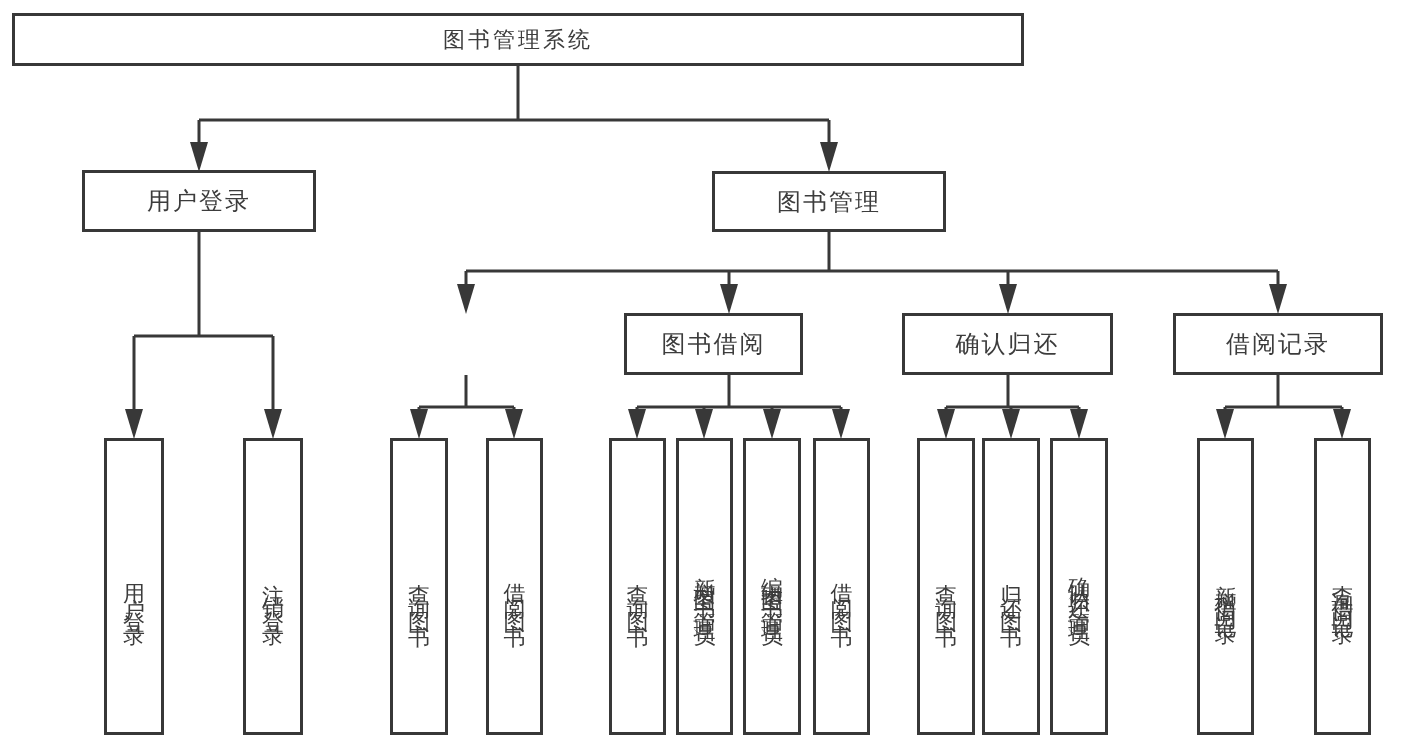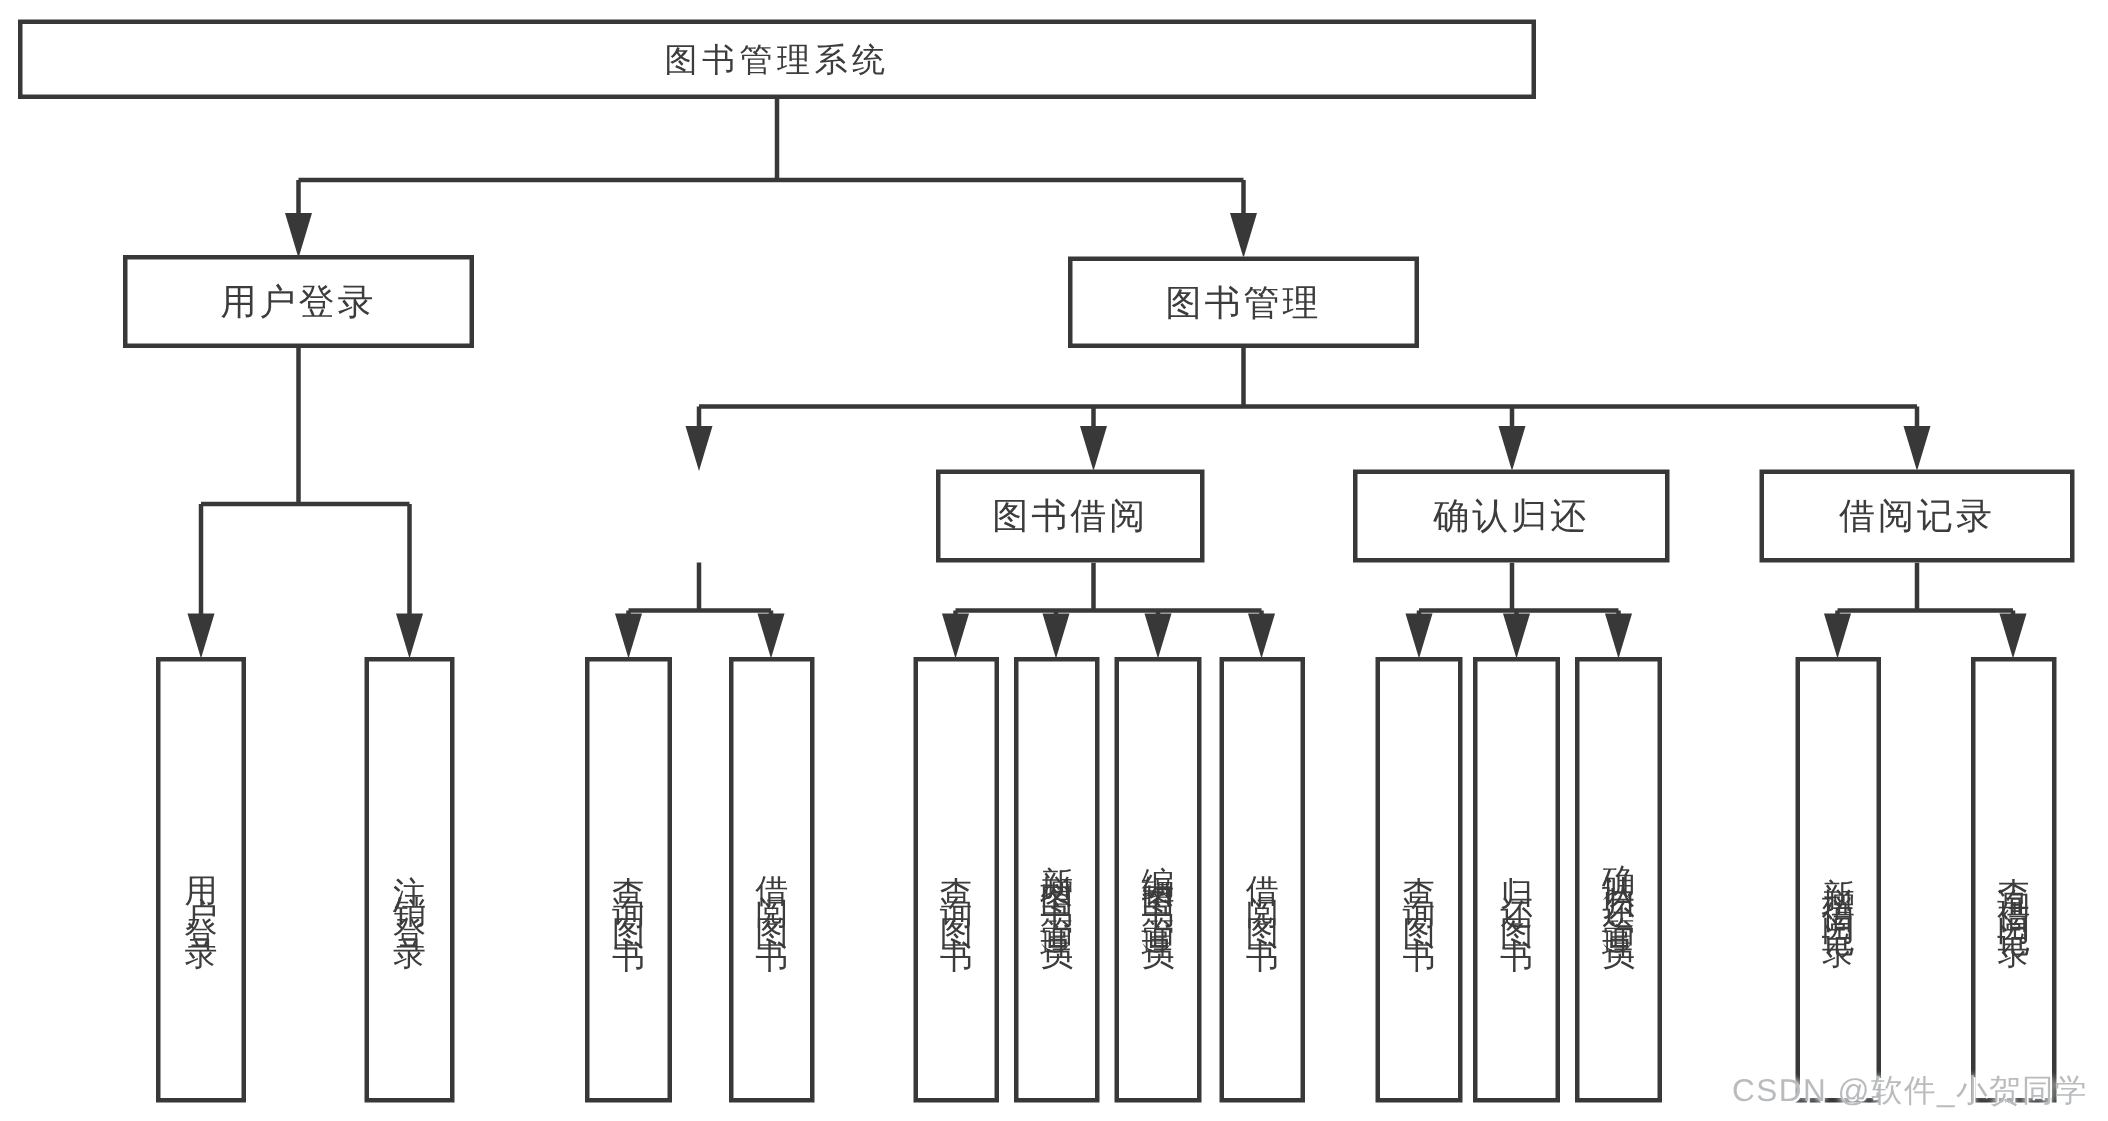--- a/index.html
+++ b/index.html
@@ -144,15 +144,14 @@
     <span class="lbl">确认归还（管理员）</span>
   </div>
 
   <div class="box leaf v6" style="left:1197px;top:438px;width:57px;height:297px">
     <span class="lbl">新增借阅记录</span>
   </div>
   <div class="box leaf v6" style="left:1314px;top:438px;width:57px;height:297px">
     <span class="lbl">查询借阅记录</span>
   </div>
 
-  <div class="watermark">CSDN @软件_小贺同学</div>
 
 </div>
 
 </body></html>

